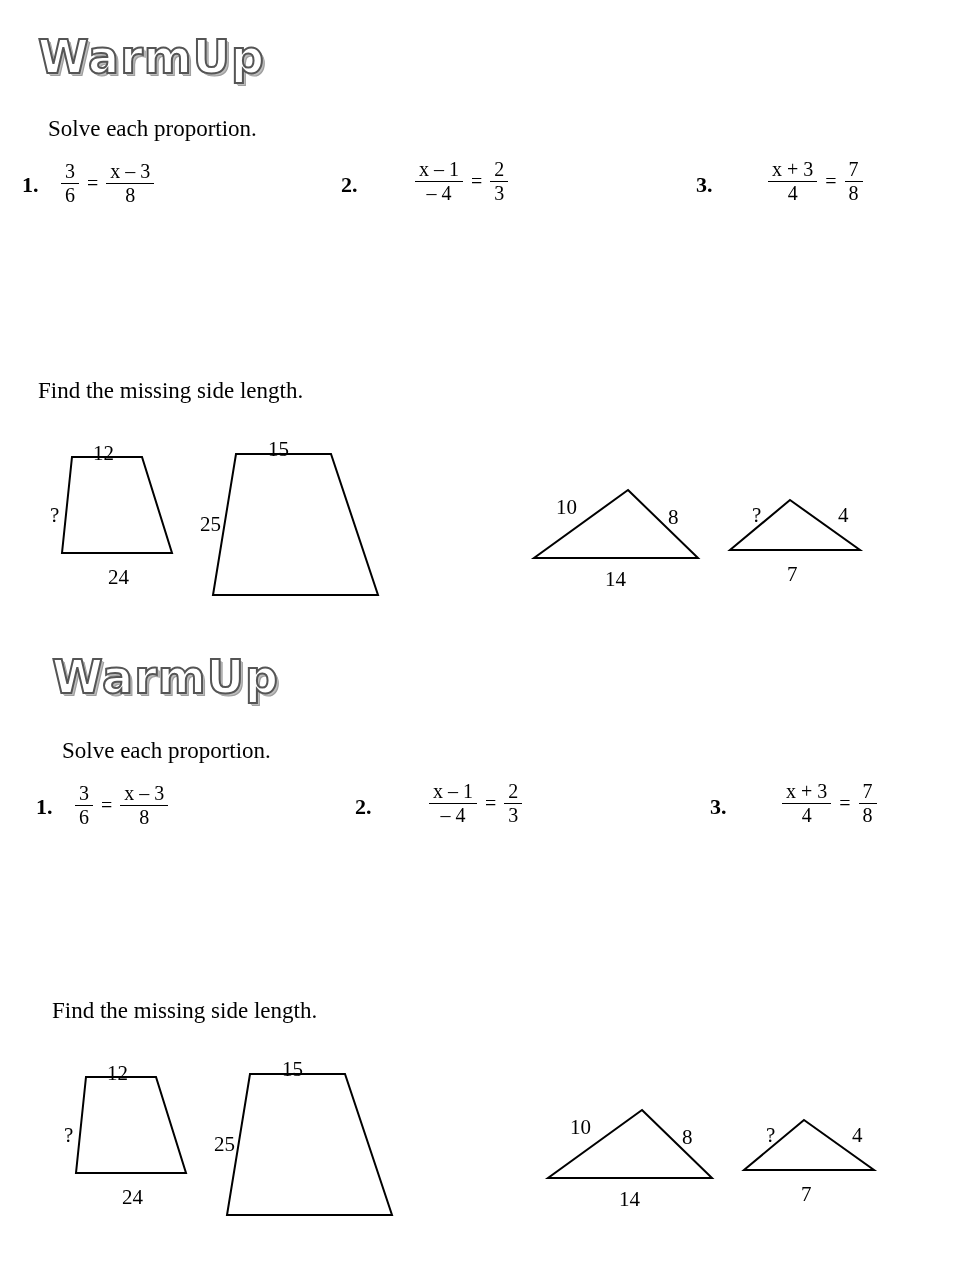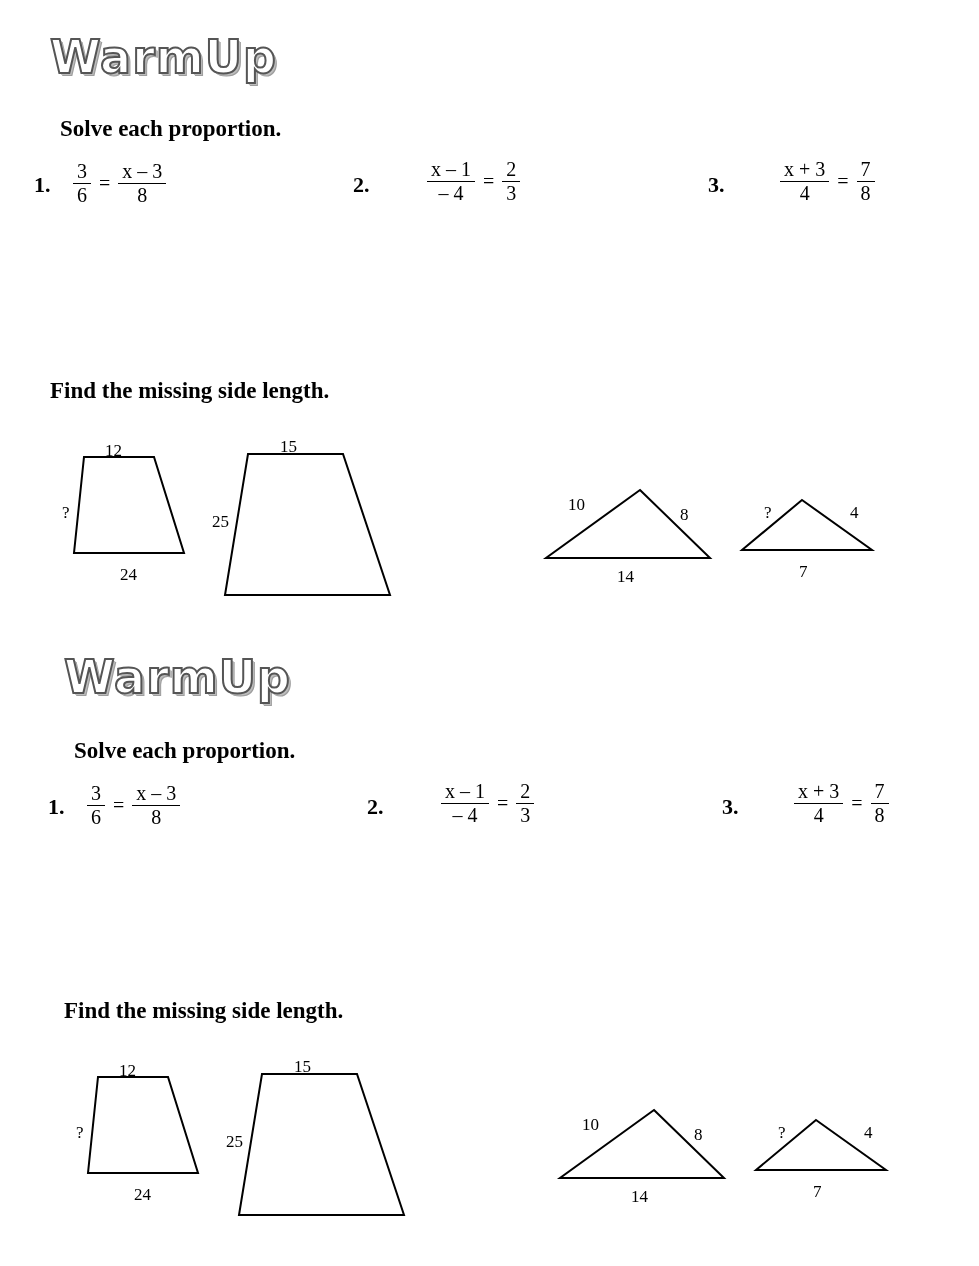--- a/index.html
+++ b/index.html
@@ -11,21 +11,21 @@
     width: 979px;
     height: 1266px;
     position: relative;
     font-family: "Liberation Serif", serif;
     color: #000000;
     overflow: hidden;
   }
 
   .sheet {
     position: absolute;
-    left: 12px;
+    left: 0;
     top: 0;
     width: 821px;
     height: 1266px;
   }
 
   
   .warmup-title {
     position: absolute;
     font-family: "DejaVu Sans", sans-serif;
     font-weight: bold;
@@ -36,21 +36,21 @@
     text-shadow:
        2px 2px 0 #bdbdbd,
        3px 3px 0 #9e9e9e;
     white-space: nowrap;
   }
 
   
   .heading {
     position: absolute;
     font-family: "Liberation Serif", serif;
-    font-weight: bold;
+    font-weight: normal;
     font-size: 23px;
     white-space: nowrap;
   }
 
   .qnum {
     position: absolute;
     font-family: "Liberation Serif", serif;
     font-weight: bold;
     font-size: 22px;
   }
@@ -83,21 +83,21 @@
   .eq-sign {
     margin: 0 5px;
     font-size: 20px;
   }
   .ital { }
 
   
   .fig-label {
     position: absolute;
     font-family: "Liberation Serif", serif;
-    font-size: 17px;
+    font-size: 21px;
     white-space: nowrap;
   }
 
   svg.shape {
     position: absolute;
     overflow: visible;
   }
   svg.shape polygon,
   svg.shape polyline {
     fill: none;

